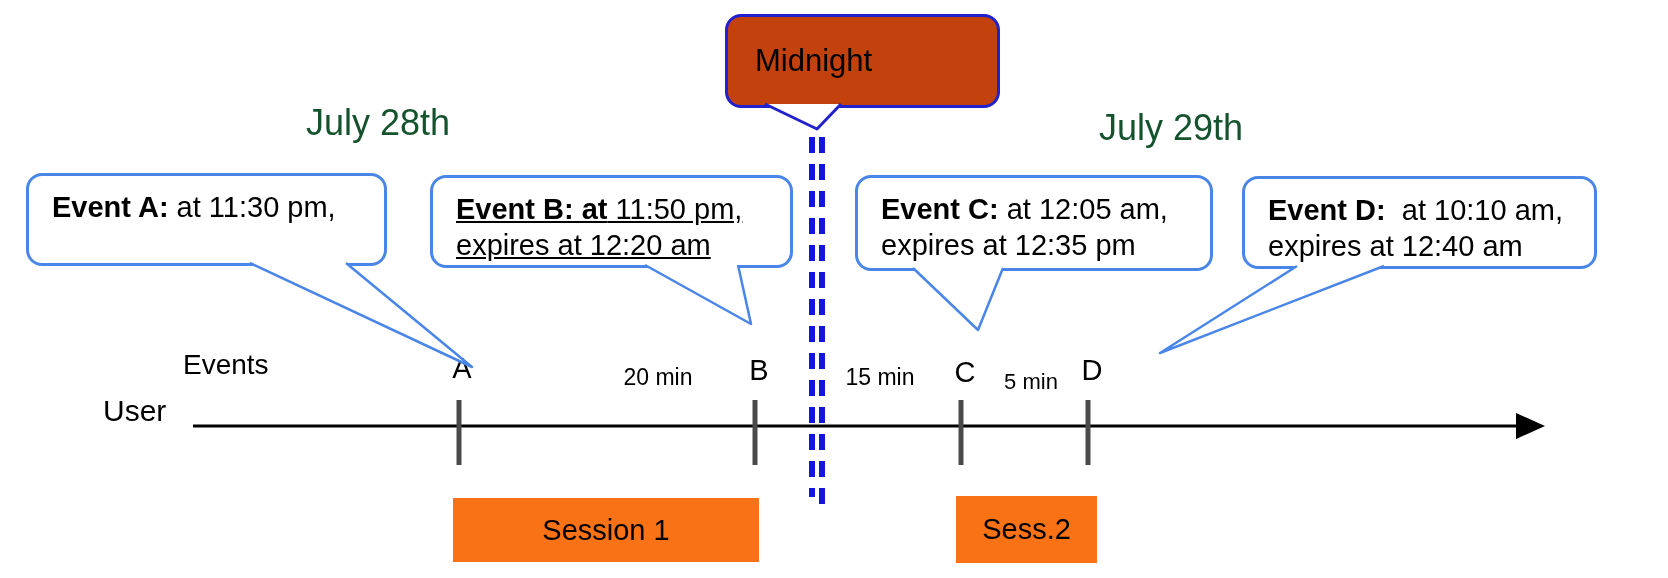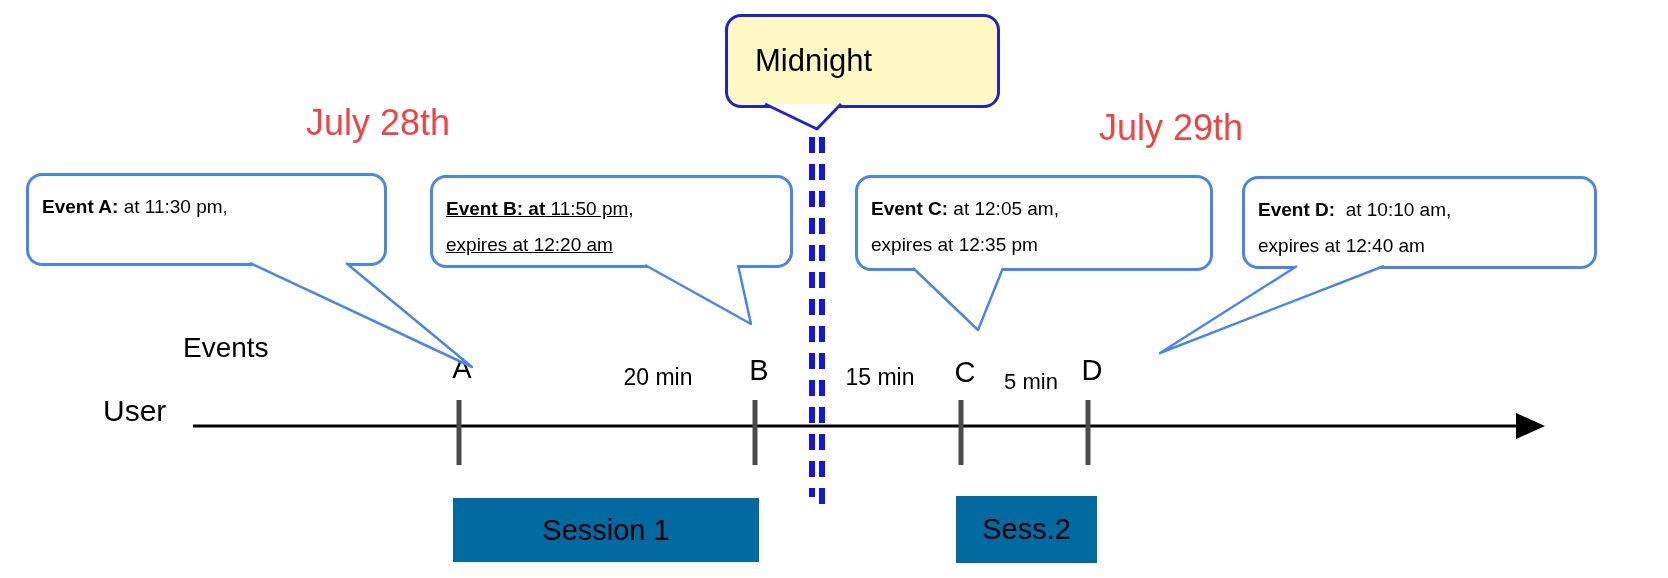--- a/index.html
+++ b/index.html
@@ -1,37 +1,37 @@
 <!DOCTYPE html>
 <html><head>
 <meta charset="utf-8">
 <style>
   html,body{margin:0;padding:0;background:#fff;}
   .stage{
     position:relative;width:1668px;height:578px;background:#ffffff;overflow:hidden;
     font-family:"Liberation Sans", sans-serif;color:#000;
   }
   .abs{position:absolute;}
-  .day-title{font-size:36px;color:#ef4444;white-space:nowrap;}
+  .day-title{font-size:36px;color:#14532d;white-space:nowrap;}
   .callout{
     position:absolute;background:#fff;border:3px solid #4a86e8;border-radius:16px;
-    box-sizing:border-box;font-size:19px;line-height:36px;padding:13px 8px 0 13px;white-space:nowrap;
+    box-sizing:border-box;font-size:29px;line-height:36px;padding:13px 8px 0 23px;white-space:nowrap;
   }
   .callout .tl{white-space:pre;}
   .midnight{
-    position:absolute;left:725px;top:14px;width:275px;height:94px;background:#fef9c3;
+    position:absolute;left:725px;top:14px;width:275px;height:94px;background:#c2410c;
     border:3px solid #2121cd;border-radius:16px;box-sizing:border-box;
     display:flex;align-items:center;padding-left:27px;font-size:31px;
   }
-  .axis-label-events{left:183px;top:332px;font-size:28px;}
+  .axis-label-events{left:183px;top:349px;font-size:28px;}
   .axis-label-user{left:103px;top:394px;font-size:30px;}
   .tick-letter{font-size:29px;line-height:1;transform:translateX(-50%);}
   .gap-label{font-size:23px;line-height:1;transform:translateX(-50%);white-space:nowrap;}
   .session{
-    position:absolute;background:#0369a1;display:flex;align-items:center;justify-content:center;
+    position:absolute;background:#f97316;display:flex;align-items:center;justify-content:center;
     font-size:29px;box-sizing:border-box;
   }
   svg.overlay{position:absolute;left:0;top:0;pointer-events:none;}
 </style>
 </head>
 <body>
 
 <div class="stage">
 
   <div class="abs day-title" style="left:306px;top:102px;">July 28th</div>

